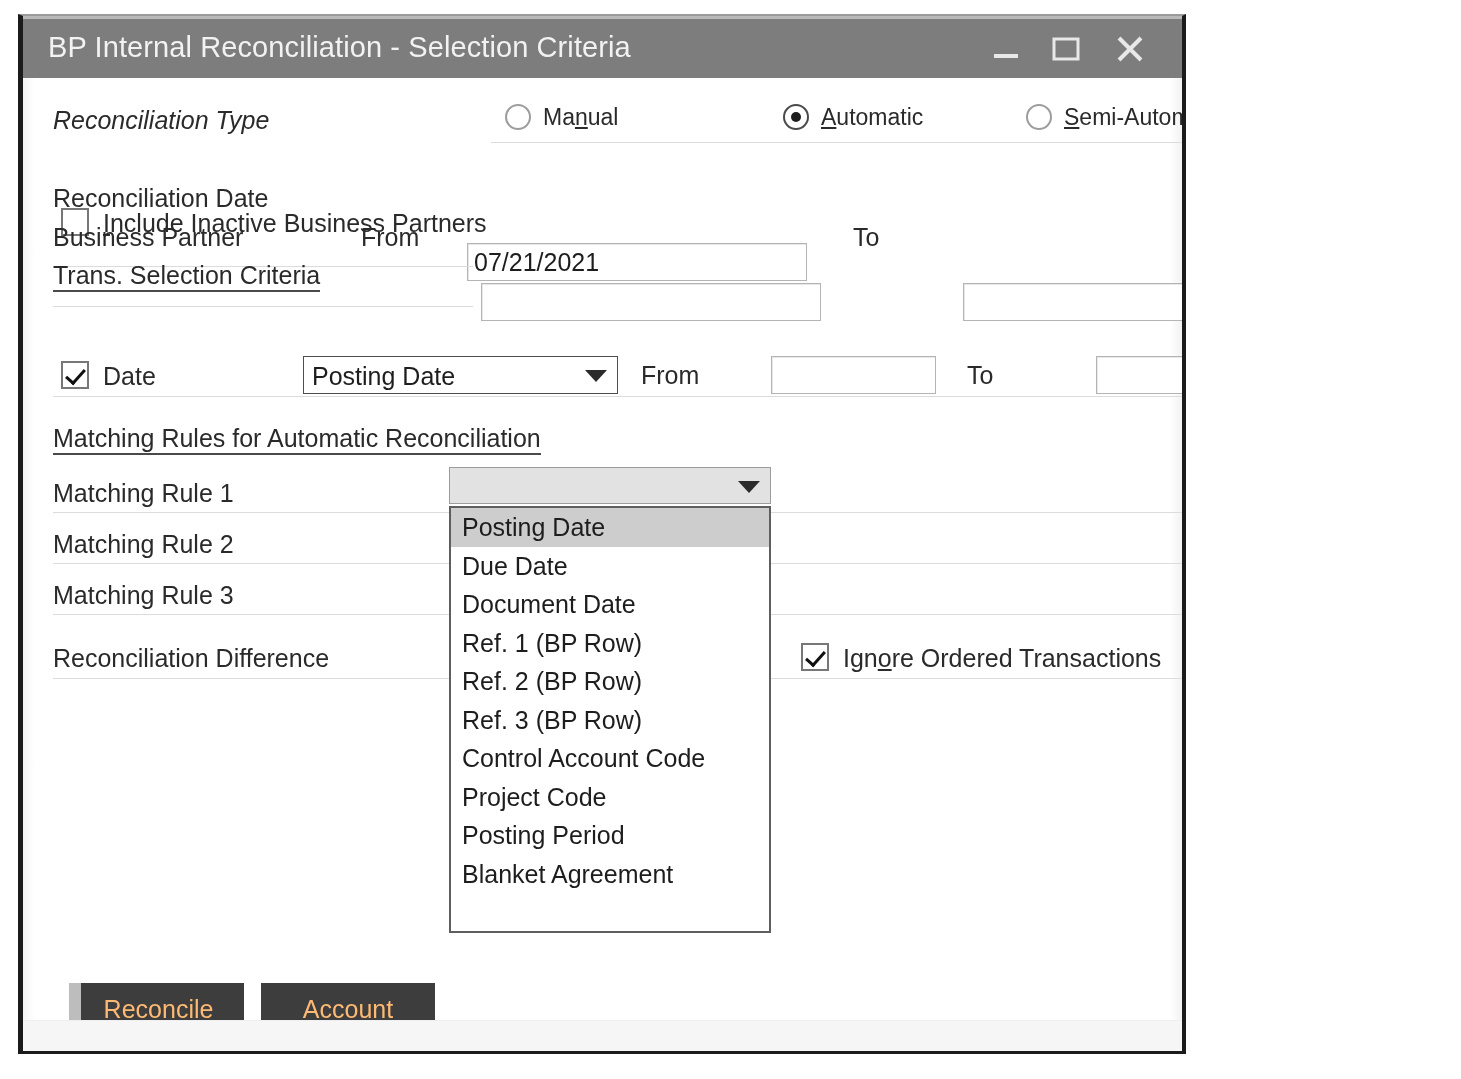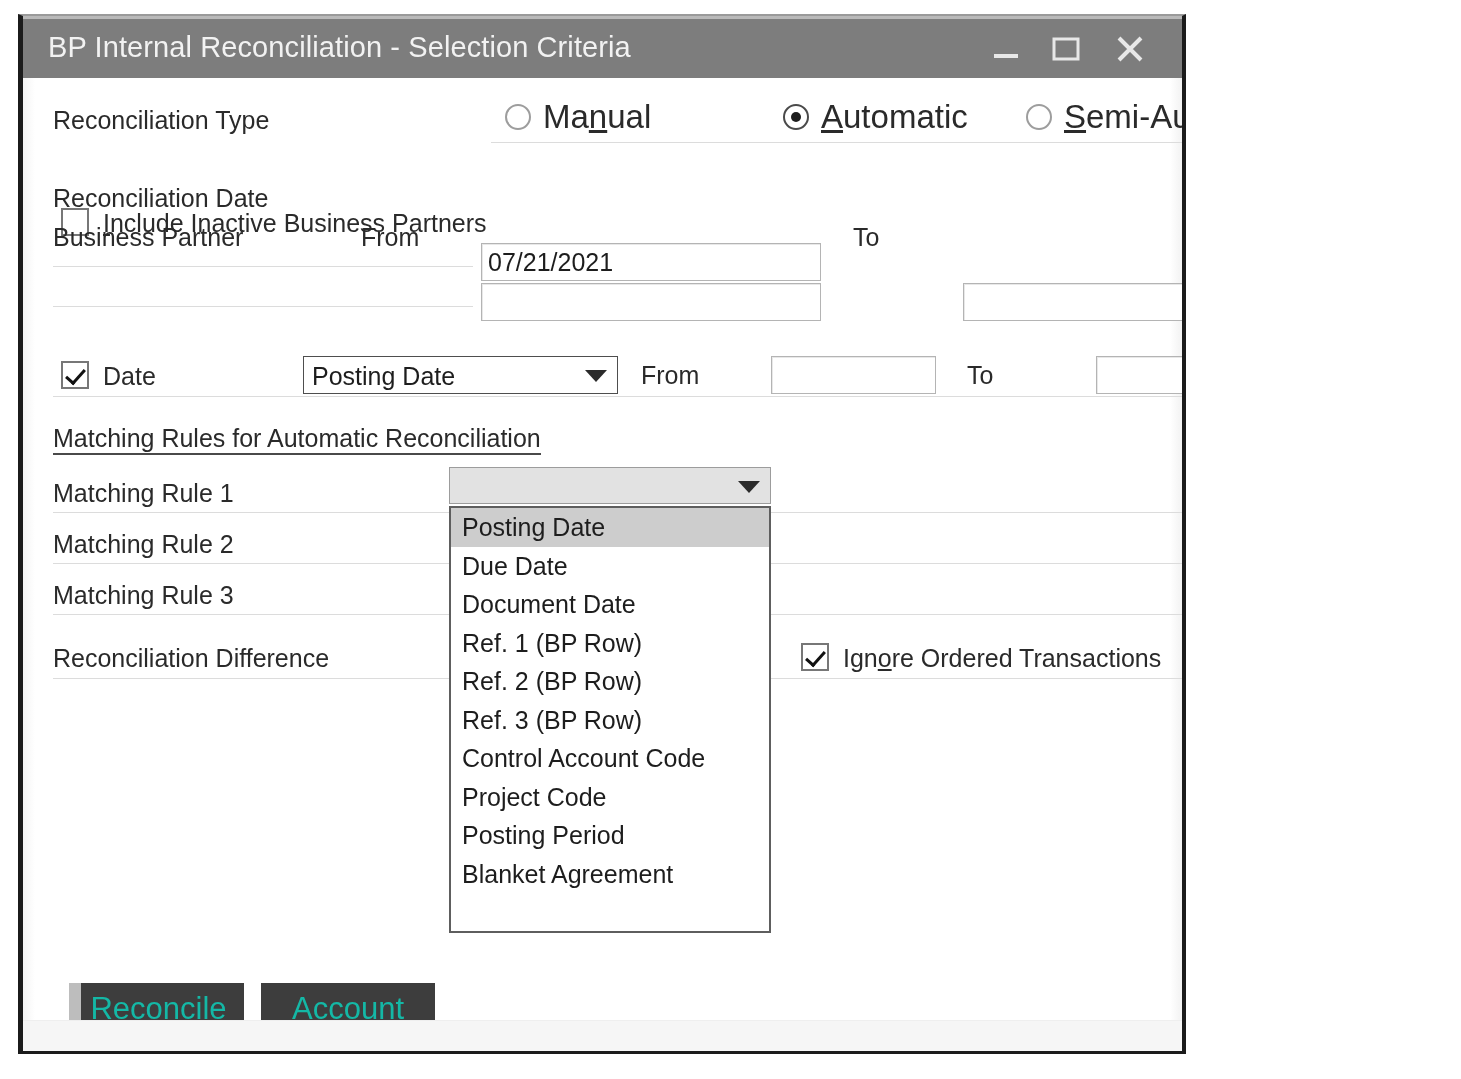--- a/index.html
+++ b/index.html
@@ -142,21 +142,21 @@
     content: "";
     position: absolute;
     left: 6px; top: 6px;
     width: 10px; height: 10px;
     border-radius: 50%;
     background: #1d1d1d;
   }
   .radio-label {
     position: absolute;
     left: 38px; top: 0;
-    font-size: 33px;
+    font-size: 23px;
     color: #2a2a2a;
     white-space: nowrap;
     line-height: 26px;
   }
   .radio-label u { text-decoration: underline; }
 
   
   .cb-wrap { position: absolute; }
   .cbox {
     position: absolute;
@@ -230,22 +230,22 @@
     padding-left: 11px;
     white-space: nowrap;
     cursor: default;
   }
   .dd-item.selected { background: #cdcdcd; }
 
   
   .btn {
     position: absolute;
     background: #3d3d3d;
-    color: #14b8a6;
-    font-size: 31px;
+    color: #fdba74;
+    font-size: 25px;
     border: none;
     box-sizing: border-box;
     font-family: "Liberation Sans", sans-serif;
     cursor: default;
     text-align: center;
     line-height: 50px;
   }
   .btn.default-focus {
     border-left: 12px solid #bdbdbd;
     text-indent: -8px;
@@ -279,21 +279,21 @@
             <path d="M5 2 L27 24 M27 2 L5 24" stroke="#e8e8e8" stroke-width="4" fill="none"></path>
           </svg>
       </span>
     </div>
   </div>
 
   <div id="client">
     <div id="left-gutter"></div>
     <div id="right-gutter"></div>
 
-    <div class="lbl" style="left:30px; top:30px;">Reconciliation Type</div>
+    <div class="lbl" style="left:30px; top:30px;font-style:italic;">Reconciliation Type</div>
 
     <div class="radio-wrap" style="left:482px; top:26px;">
       <div class="radio"></div>
       <div class="radio-label">Ma<u>n</u>ual</div>
     </div>
 
     <div class="radio-wrap" style="left:760px; top:26px;">
       <div class="radio checked"></div>
       <div class="radio-label"><u>A</u>utomatic</div>
     </div>
@@ -304,30 +304,31 @@
     </div>
 
     <div class="rule" style="left:468px; top:64px; width:878px;"></div>
 
     <div class="cb-wrap" style="left:38px; top:130px;">
       <div class="cbox"></div>
       <div class="cb-label"><u>I</u>nclude Inactive Business Partners</div>
     </div>
 
     <div class="lbl" style="left:30px; top:108px;">Reconciliation Date</div>
-    <input class="tbox" style="left: 458px; top: 165px; width: 340px; height: 38px;" value="07/21/2021">
+    <input class="tbox" style="left: 444px; top: 165px; width: 340px; height: 38px;" value="07/21/2021">
     <div class="rule" style="left:30px; top:188px; width:420px;"></div>
 
     <div class="lbl" style="left:30px; top:147px;">Business Partner</div>
     <div class="lbl" style="left:338px; top:147px;">From</div>
     <input class="tbox" style="left: 458px; top: 205px; width: 340px; height: 38px;" value="">
     <div class="lbl" style="left:830px; top:147px;">To</div>
     <input class="tbox" style="left: 940px; top: 205px; width: 305px; height: 38px;" value="">
     <div class="rule" style="left:30px; top:228px; width:420px;"></div>
 
+    <div class="section-title" style="left:30px; top:185px;">Trans. Selection Criteria</div>
 
     <div class="cb-wrap" style="left:38px; top:283px;">
       <div class="cbox checked"></div>
       <div class="cb-label">Date</div>
     </div>
 
     <div class="combo" style="left:280px; top:278px; width:315px; height:38px;">
       <span class="combo-val">Posting Date</span>
       <span class="arrow"></span>
     </div>

